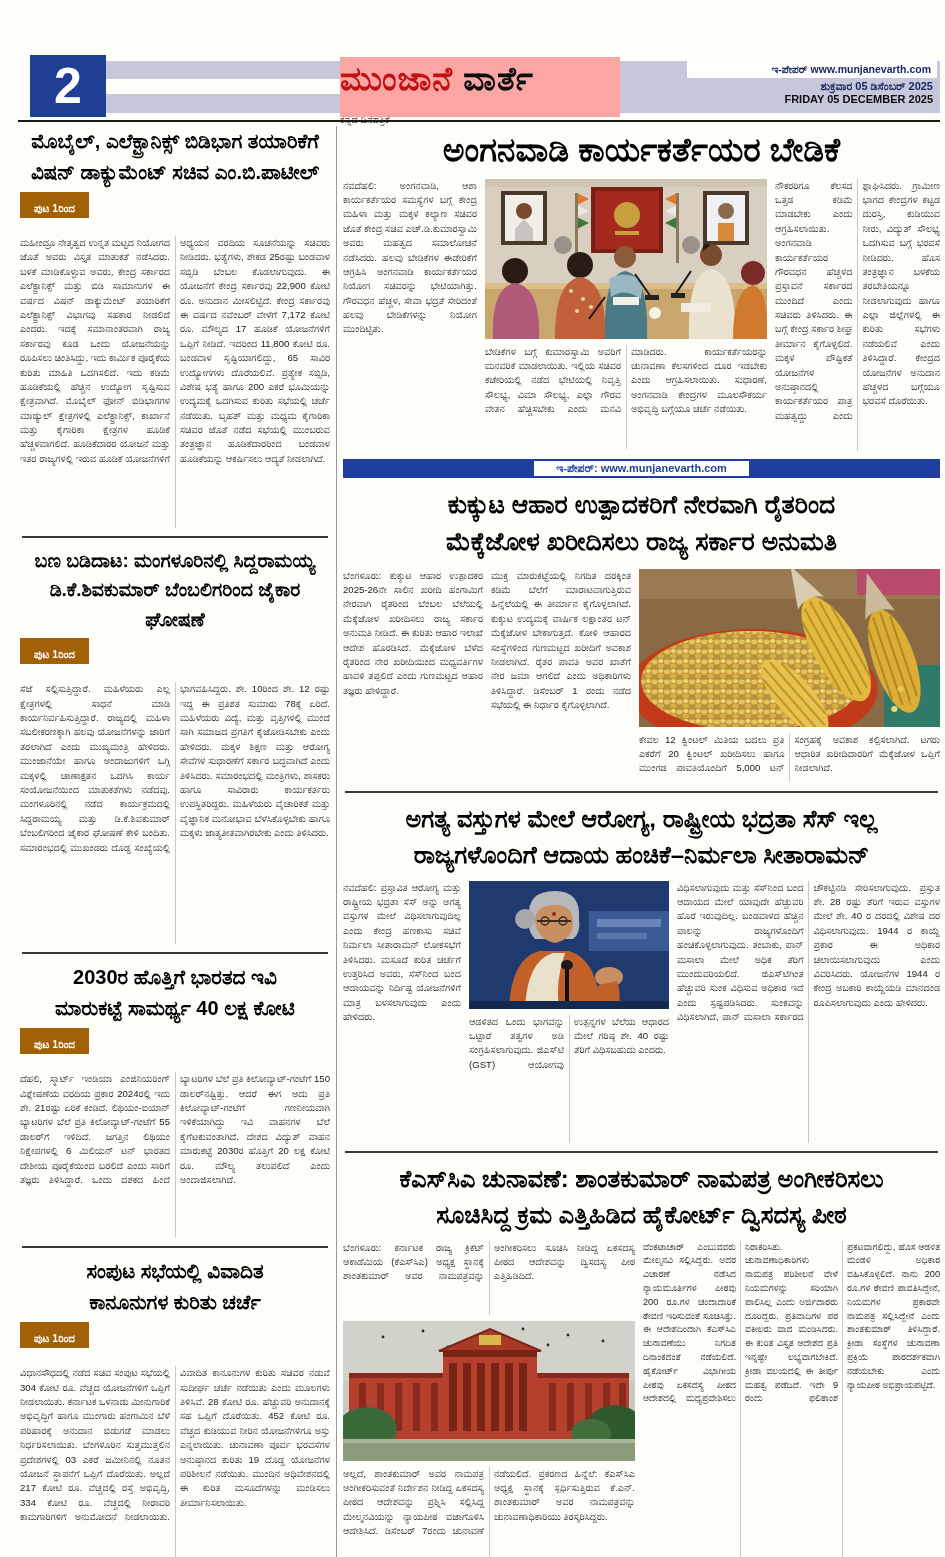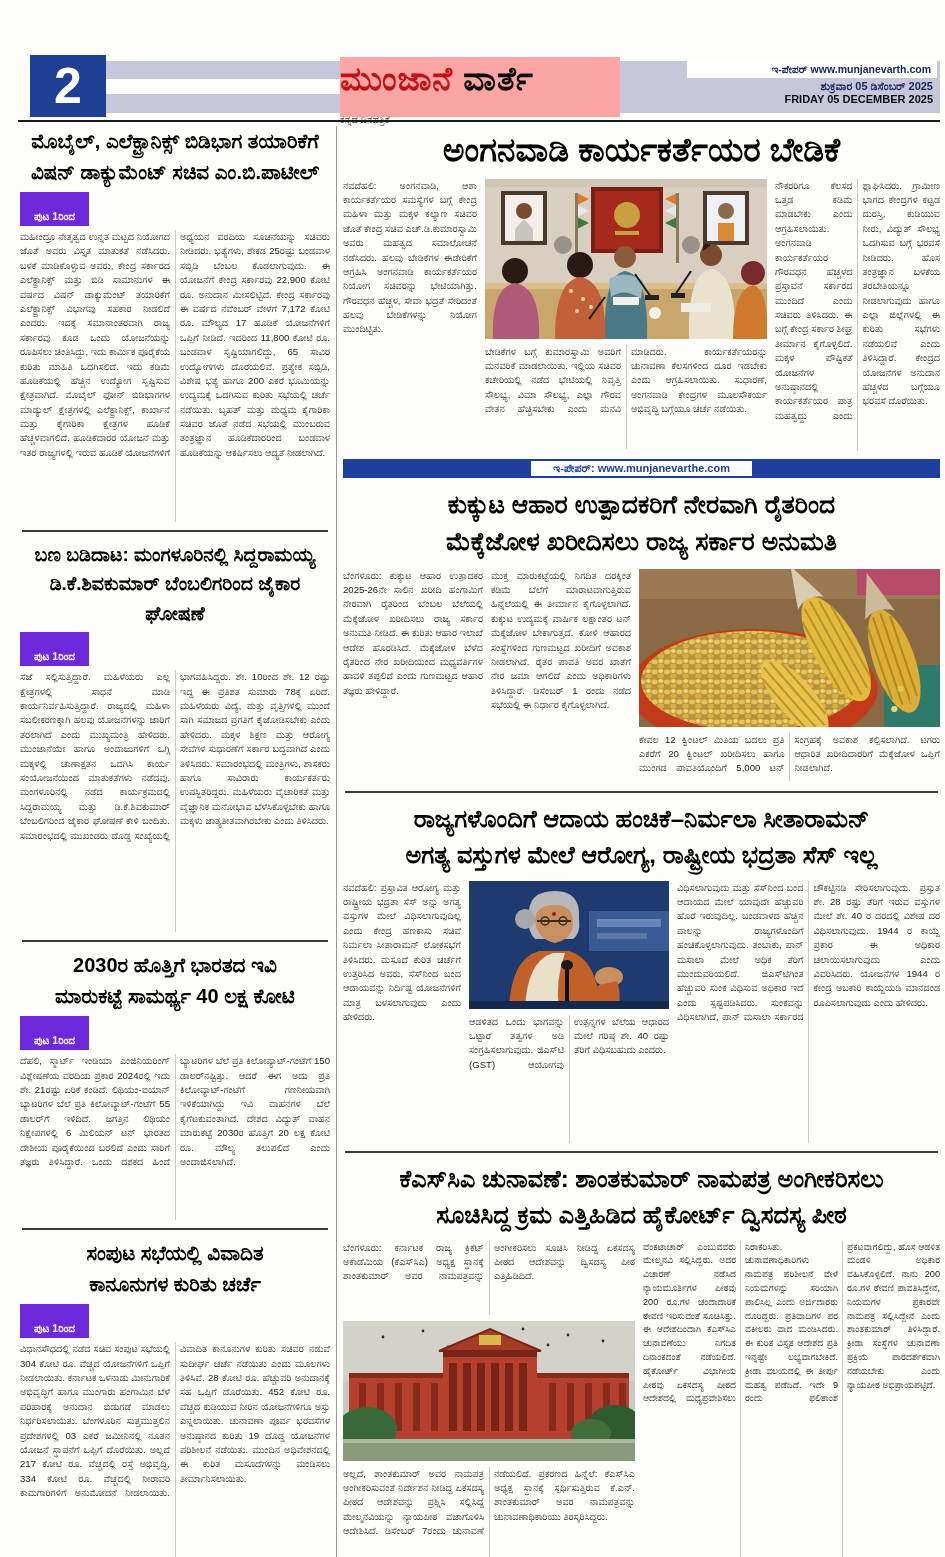--- a/index.html
+++ b/index.html
@@ -24,22 +24,22 @@
   .date-en{font-size:11px;font-weight:bold;color:#0c0c0c;padding-right:4px;}
   .rule{position:absolute;left:18px;top:120px;width:922px;height:2px;background:#1a1a1a;}
   
   .content{position:absolute;left:20px;top:126px;width:920px;height:1431px;display:flex;}
   .left-col{width:310px;flex:none;}
   .vrule{width:1px;background:#999;margin:0 6px;flex:none;}
   .right-col{flex:1;min-width:0;}
   
   .hl{font-weight:bold;text-align:center;color:#000;}
   .hl-left{font-size:20px;line-height:1.55;}
-  .tag{display:inline-block;background:#6d28d9;color:#fff;font-size:10.5px;font-weight:bold;
-       padding:18px 14px 3px;margin:4px 0 4px;}
+  .tag{display:inline-block;background:#a16207;color:#fff;font-size:10.5px;font-weight:bold;
+       padding:10px 14px 3px;margin:4px 0 18px;}
   .body-txt{font-size:9.6px;line-height:1.5;text-align:justify;color:#1b1b1b;overflow:hidden;}
   .cols2{column-count:2;column-gap:10px;column-rule:1px solid #c9c9c9;}
   .cols3{column-count:3;column-gap:9px;column-rule:1px solid #c9c9c9;}
   .hdiv{height:2px;background:#3a3a3a;margin:8px 2px;}
   .dl{font-weight:normal;}
   
   .hl-r1{font-size:33px;line-height:1.35;margin-top:2px;}
   .hl-r2{font-size:25px;line-height:1.5;}
   .r-body{display:flex;gap:8px;overflow:hidden;}
   .photo{display:block;flex:none;}
@@ -185,21 +185,21 @@
               <rect x="196" y="124" width="30" height="9" fill="#efece2"></rect>
               <circle cx="170" cy="134" r="6" fill="#f4f2ea"></circle>
             </svg>
             <div class="body-txt cols2" style="height:104px;">ಬೇಡಿಕೆಗಳ ಬಗ್ಗೆ ಕುಮಾರಸ್ವಾಮಿ ಅವರಿಗೆ ಮನವರಿಕೆ ಮಾಡಲಾಯಿತು. ಇಲ್ಲಿಯ ಸಚಿವರ ಕಚೇರಿಯಲ್ಲಿ ನಡೆದ ಭೇಟಿಯಲ್ಲಿ ನಿವೃತ್ತಿ ಸೌಲಭ್ಯ, ವಿಮಾ ಸೌಲಭ್ಯ, ಎಲ್ಲಾ ಗೌರವ ವೇತನ ಹೆಚ್ಚಿಸಬೇಕು ಎಂದು ಮನವಿ ಮಾಡಿದರು. ಕಾರ್ಯಕರ್ತೆಯರನ್ನು ಚುನಾವಣಾ ಕೆಲಸಗಳಿಂದ ದೂರ ಇಡಬೇಕು ಎಂದು ಆಗ್ರಹಿಸಲಾಯಿತು. ಸುಧಾರಣೆ, ಅಂಗನವಾಡಿ ಕೇಂದ್ರಗಳ ಮೂಲಸೌಕರ್ಯ ಅಭಿವೃದ್ಧಿ ಬಗ್ಗೆಯೂ ಚರ್ಚೆ ನಡೆಯಿತು.</div>
           </div>
           <div class="body-txt cols2" style="flex:1;min-width:0;">ನೌಕರರಿಗೂ ಕೆಲಸದ ಒತ್ತಡ ಕಡಿಮೆ ಮಾಡಬೇಕು ಎಂದು ಆಗ್ರಹಿಸಲಾಯಿತು. ಅಂಗನವಾಡಿ ಕಾರ್ಯಕರ್ತೆಯರ ಗೌರವಧನ ಹೆಚ್ಚಳದ ಪ್ರಸ್ತಾವನೆ ಸರ್ಕಾರದ ಮುಂದಿದೆ ಎಂದು ಸಚಿವರು ತಿಳಿಸಿದರು. ಈ ಬಗ್ಗೆ ಕೇಂದ್ರ ಸರ್ಕಾರ ಶೀಘ್ರ ತೀರ್ಮಾನ ಕೈಗೊಳ್ಳಲಿದೆ. ಮಕ್ಕಳ ಪೌಷ್ಟಿಕತೆ ಯೋಜನೆಗಳ ಅನುಷ್ಠಾನದಲ್ಲಿ ಕಾರ್ಯಕರ್ತೆಯರ ಪಾತ್ರ ಮಹತ್ವದ್ದು ಎಂದು ಶ್ಲಾಘಿಸಿದರು. ಗ್ರಾಮೀಣ ಭಾಗದ ಕೇಂದ್ರಗಳ ಕಟ್ಟಡ ದುರಸ್ತಿ, ಕುಡಿಯುವ ನೀರು, ವಿದ್ಯುತ್ ಸೌಲಭ್ಯ ಒದಗಿಸುವ ಬಗ್ಗೆ ಭರವಸೆ ನೀಡಿದರು. ಹೊಸ ತಂತ್ರಜ್ಞಾನ ಬಳಕೆಯ ತರಬೇತಿಯನ್ನೂ ನೀಡಲಾಗುವುದು ಹಾಗೂ ಎಲ್ಲಾ ಜಿಲ್ಲೆಗಳಲ್ಲಿ ಈ ಕುರಿತು ಸಭೆಗಳು ನಡೆಯಲಿವೆ ಎಂದು ತಿಳಿಸಿದ್ದಾರೆ. ಕೇಂದ್ರದ ಯೋಜನೆಗಳ ಅನುದಾನ ಹೆಚ್ಚಳದ ಬಗ್ಗೆಯೂ ಭರವಸೆ ದೊರೆಯಿತು.</div>
         </div>
       </article>
 
       <div class="banner">
-        <span class="banner-box">ಇ-ಪೇಪರ್: www.munjanevarthe.com</span>
+        <span class="banner-box">ಇ-ಪೇಪರ್: www.munjanevarth.com</span>
       </div>
 
       <article>
         <div class="hl hl-r2">
           <div>ಕುಕ್ಕುಟ ಆಹಾರ ಉತ್ಪಾದಕರಿಗೆ ನೇರವಾಗಿ ರೈತರಿಂದ</div>
           <div>ಮೆಕ್ಕೆಜೋಳ ಖರೀದಿಸಲು ರಾಜ್ಯ ಸರ್ಕಾರ ಅನುಮತಿ</div>
         </div>
         <div class="r-body" style="height:214px;margin-top:8px;">
           <div class="body-txt" style="width:140px;flex:none;">
             <span class="dl">ಬೆಂಗಳೂರು:</span>
@@ -251,22 +251,22 @@
                 <circle cx="246" cy="140" r="3" fill="#f0d878"></circle>
             </svg>
             <div class="body-txt cols2" style="height:48px;">ಕೇವಲ 12 ಕ್ವಿಂಟಲ್ ಮಿತಿಯ ಬದಲು ಪ್ರತಿ ಎಕರೆಗೆ 20 ಕ್ವಿಂಟಲ್ ಖರೀದಿಸಲು ಹಾಗೂ ಮುಂಗಡ ಪಾವತಿಯೊಂದಿಗೆ 5,000 ಟನ್ ಸಂಗ್ರಹಕ್ಕೆ ಅವಕಾಶ ಕಲ್ಪಿಸಲಾಗಿದೆ. ಟಗರು ಆಧಾರಿತ ಖರೀದಿದಾರರಿಗೆ ಮೆಕ್ಕೆಜೋಳ ಒಪ್ಪಿಗೆ ನೀಡಲಾಗಿದೆ.</div>
           </div>
         </div>
       </article>
       <div class="hdiv"></div>
 
       <article>
         <div class="hl hl-r2" style="font-size:24px;">
+          <div>ಅಗತ್ಯ ವಸ್ತುಗಳ ಮೇಲೆ ಆರೋಗ್ಯ, ರಾಷ್ಟ್ರೀಯ ಭದ್ರತಾ ಸೆಸ್ ಇಲ್ಲ</div>
           <div>ರಾಜ್ಯಗಳೊಂದಿಗೆ ಆದಾಯ ಹಂಚಿಕೆ–ನಿರ್ಮಲಾ ಸೀತಾರಾಮನ್</div>
-          <div>ಅಗತ್ಯ ವಸ್ತುಗಳ ಮೇಲೆ ಆರೋಗ್ಯ, ರಾಷ್ಟ್ರೀಯ ಭದ್ರತಾ ಸೆಸ್ ಇಲ್ಲ</div>
         </div>
         <div class="r-body" style="height:262px;margin-top:8px;">
           <div class="body-txt" style="width:118px;flex:none;">
             <span class="dl">ನವದೆಹಲಿ:</span>
             <span>ಪ್ರಸ್ತಾವಿತ ಆರೋಗ್ಯ ಮತ್ತು ರಾಷ್ಟ್ರೀಯ ಭದ್ರತಾ ಸೆಸ್ ಅನ್ನು ಅಗತ್ಯ ವಸ್ತುಗಳ ಮೇಲೆ ವಿಧಿಸಲಾಗುವುದಿಲ್ಲ ಎಂದು ಕೇಂದ್ರ ಹಣಕಾಸು ಸಚಿವೆ ನಿರ್ಮಲಾ ಸೀತಾರಾಮನ್ ಲೋಕಸಭೆಗೆ ತಿಳಿಸಿದರು. ಮಸೂದೆ ಕುರಿತ ಚರ್ಚೆಗೆ ಉತ್ತರಿಸಿದ ಅವರು, ಸೆಸ್‌ನಿಂದ ಬಂದ ಆದಾಯವನ್ನು ನಿರ್ದಿಷ್ಟ ಯೋಜನೆಗಳಿಗೆ ಮಾತ್ರ ಬಳಸಲಾಗುವುದು ಎಂದು ಹೇಳಿದರು.</span>
           </div>
           <div class="stack" style="width:200px;flex:none;">
             <svg class="photo" width="200" height="128" viewBox="0 0 200 128">
               <rect width="200" height="128" fill="#1e3a6e"></rect>
               <rect x="120" y="30" width="80" height="40" fill="#3a5a96"></rect>

